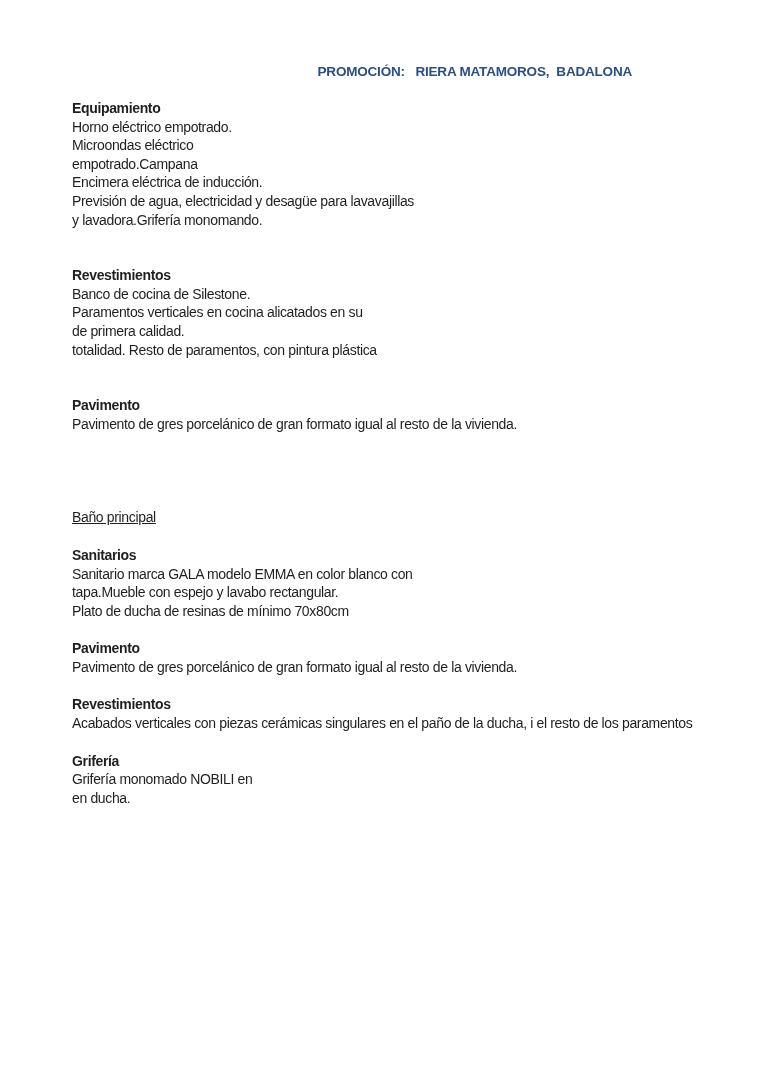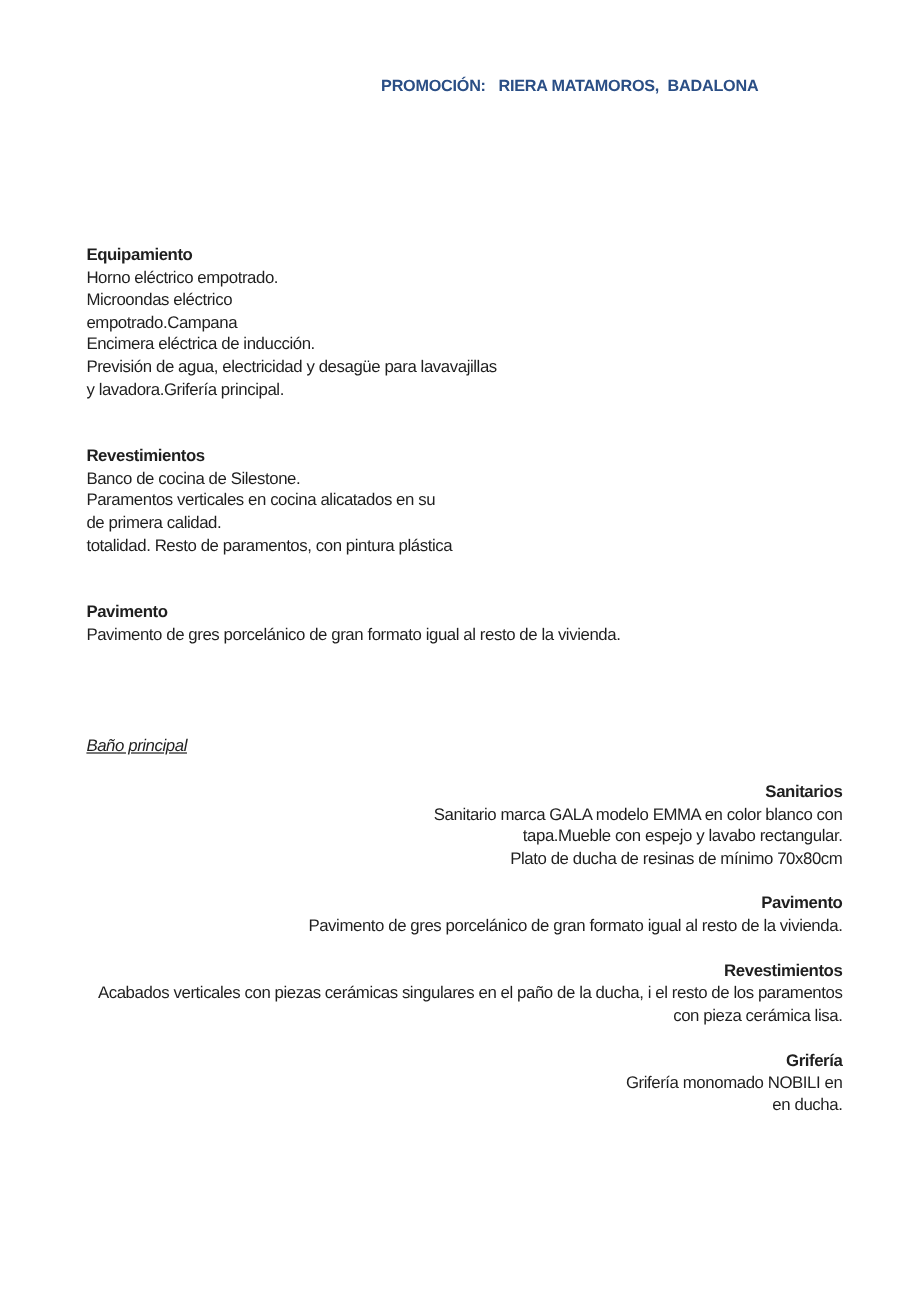--- a/index.html
+++ b/index.html
@@ -17,40 +17,38 @@
     padding-top: 45px;
     padding-right: 80px;
     text-align: right;
     font-size: 13.5px;
     font-weight: bold;
     letter-spacing: -0.2px;
     line-height: 18px;
     white-space: pre;
   }
   .content {
-    margin-top: 104px;
     padding-left: 72px;
     padding-right: 10px;
     font-size: 14px;
     line-height: 18.6px;
     letter-spacing: -0.35px;
   }
   .section-heading {
     font-weight: bold;
     white-space: pre;
   }
   .section-heading.underline {
     font-weight: normal;
     text-decoration: underline;
-    font-style: italic;
   }
   .text-line {
     white-space: pre;
   }
-  .gap-19 { margin-top: 19px; text-align: right; }
+  .gap-19 { margin-top: 19px; }
   .gap-37 { margin-top: 37px; }
   .gap-75 { margin-top: 75px; }
 </style>
 </head>
 <body>
 
 <div class="page">
 
   <div class="doc-header">
     <span style="color: rgb(42, 78, 133);">PROMOCIÓN:   RIERA MATAMOROS,  BADALONA</span>
@@ -58,21 +56,21 @@
 
   <div class="content">
 
     <div class="section">
       <div class="section-heading">Equipamiento</div>
       <div class="text-line">Horno eléctrico empotrado.</div>
       <div class="text-line">Microondas eléctrico</div>
       <div class="text-line">empotrado.Campana</div>
       <div class="text-line">Encimera eléctrica de inducción.</div>
       <div class="text-line">Previsión de agua, electricidad y desagüe para lavavajillas</div>
-      <div class="text-line">y lavadora.Grifería principal.</div>
+      <div class="text-line">y lavadora.Grifería monomando.</div>
     </div>
 
     <div class="section gap-37">
       <div class="section-heading">Revestimientos</div>
       <div class="text-line">Banco de cocina de Silestone.</div>
       <div class="text-line">Paramentos verticales en cocina alicatados en su</div>
       <div class="text-line">de primera calidad.</div>
       <div class="text-line">totalidad. Resto de paramentos, con pintura plástica</div>
     </div>
 
@@ -93,21 +91,20 @@
     </div>
 
     <div class="section gap-19">
       <div class="section-heading">Pavimento</div>
       <div class="text-line">Pavimento de gres porcelánico de gran formato igual al resto de la vivienda.</div>
     </div>
 
     <div class="section gap-19">
       <div class="section-heading">Revestimientos</div>
       <div class="text-line">Acabados verticales con piezas cerámicas singulares en el paño de la ducha, i el resto de los paramentos</div>
-      <div class="text-line">con pieza cerámica lisa.</div>
     </div>
 
     <div class="section gap-19">
       <div class="section-heading">Grifería</div>
       <div class="text-line">Grifería monomado NOBILI en</div>
       <div class="text-line">en ducha.</div>
     </div>
 
   </div>
 </div>

